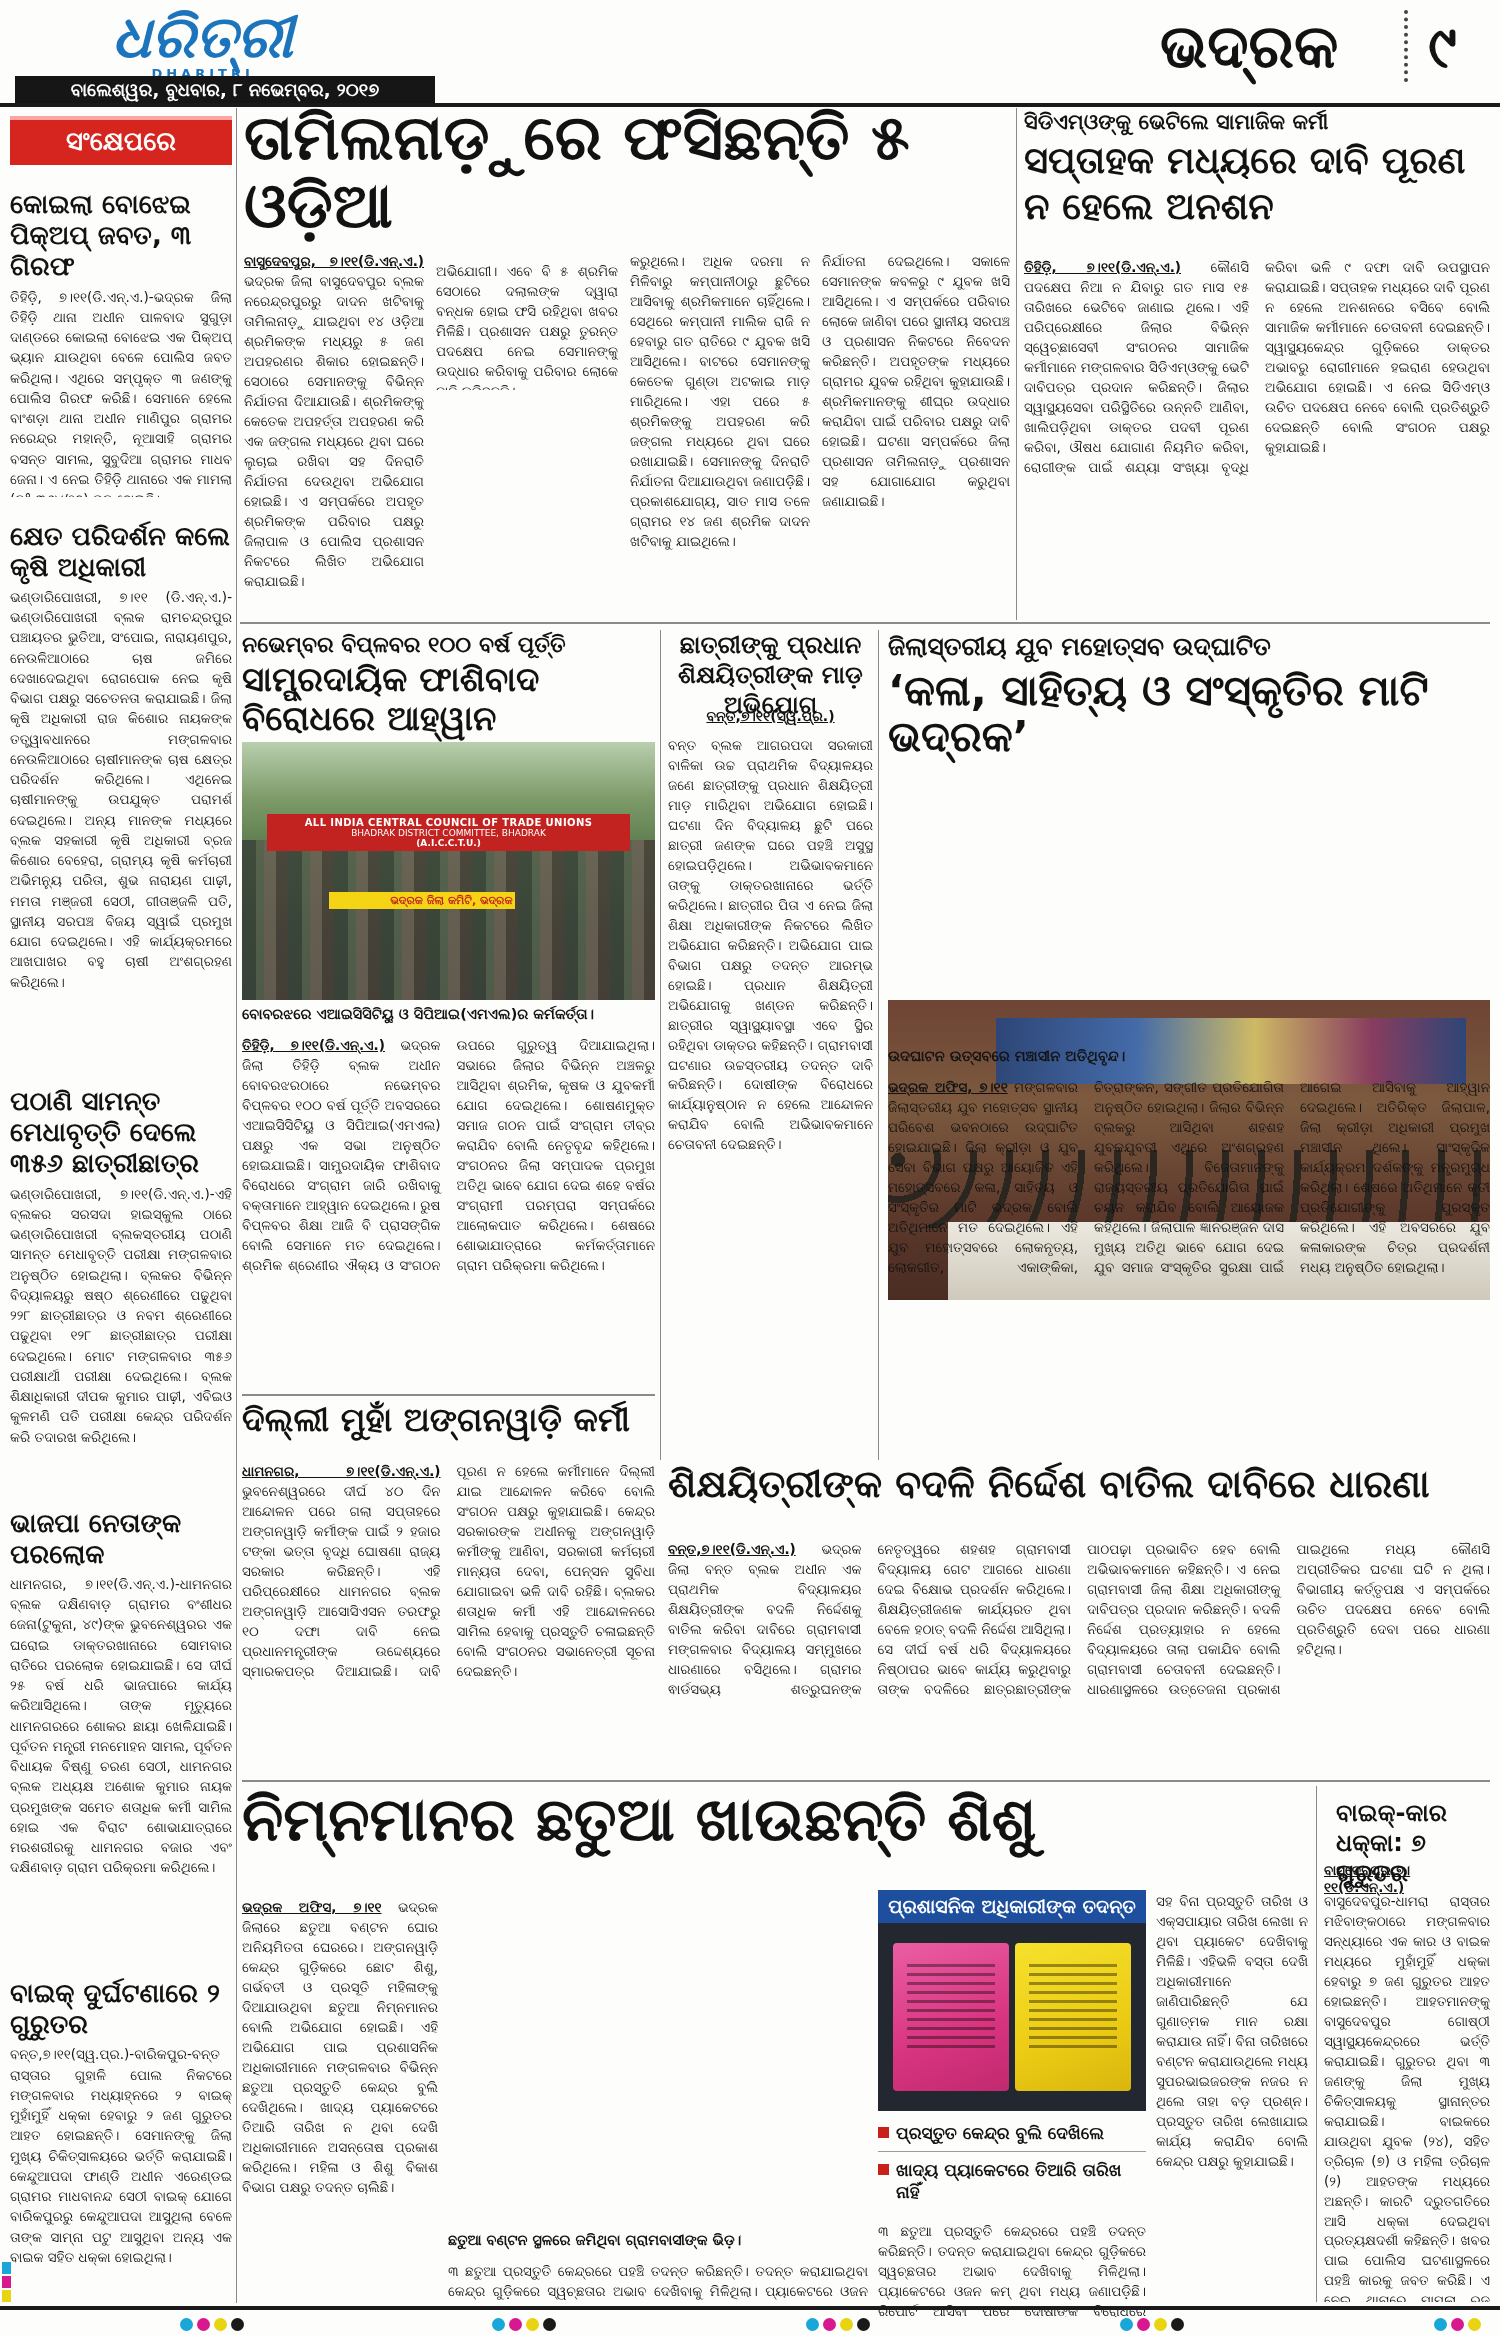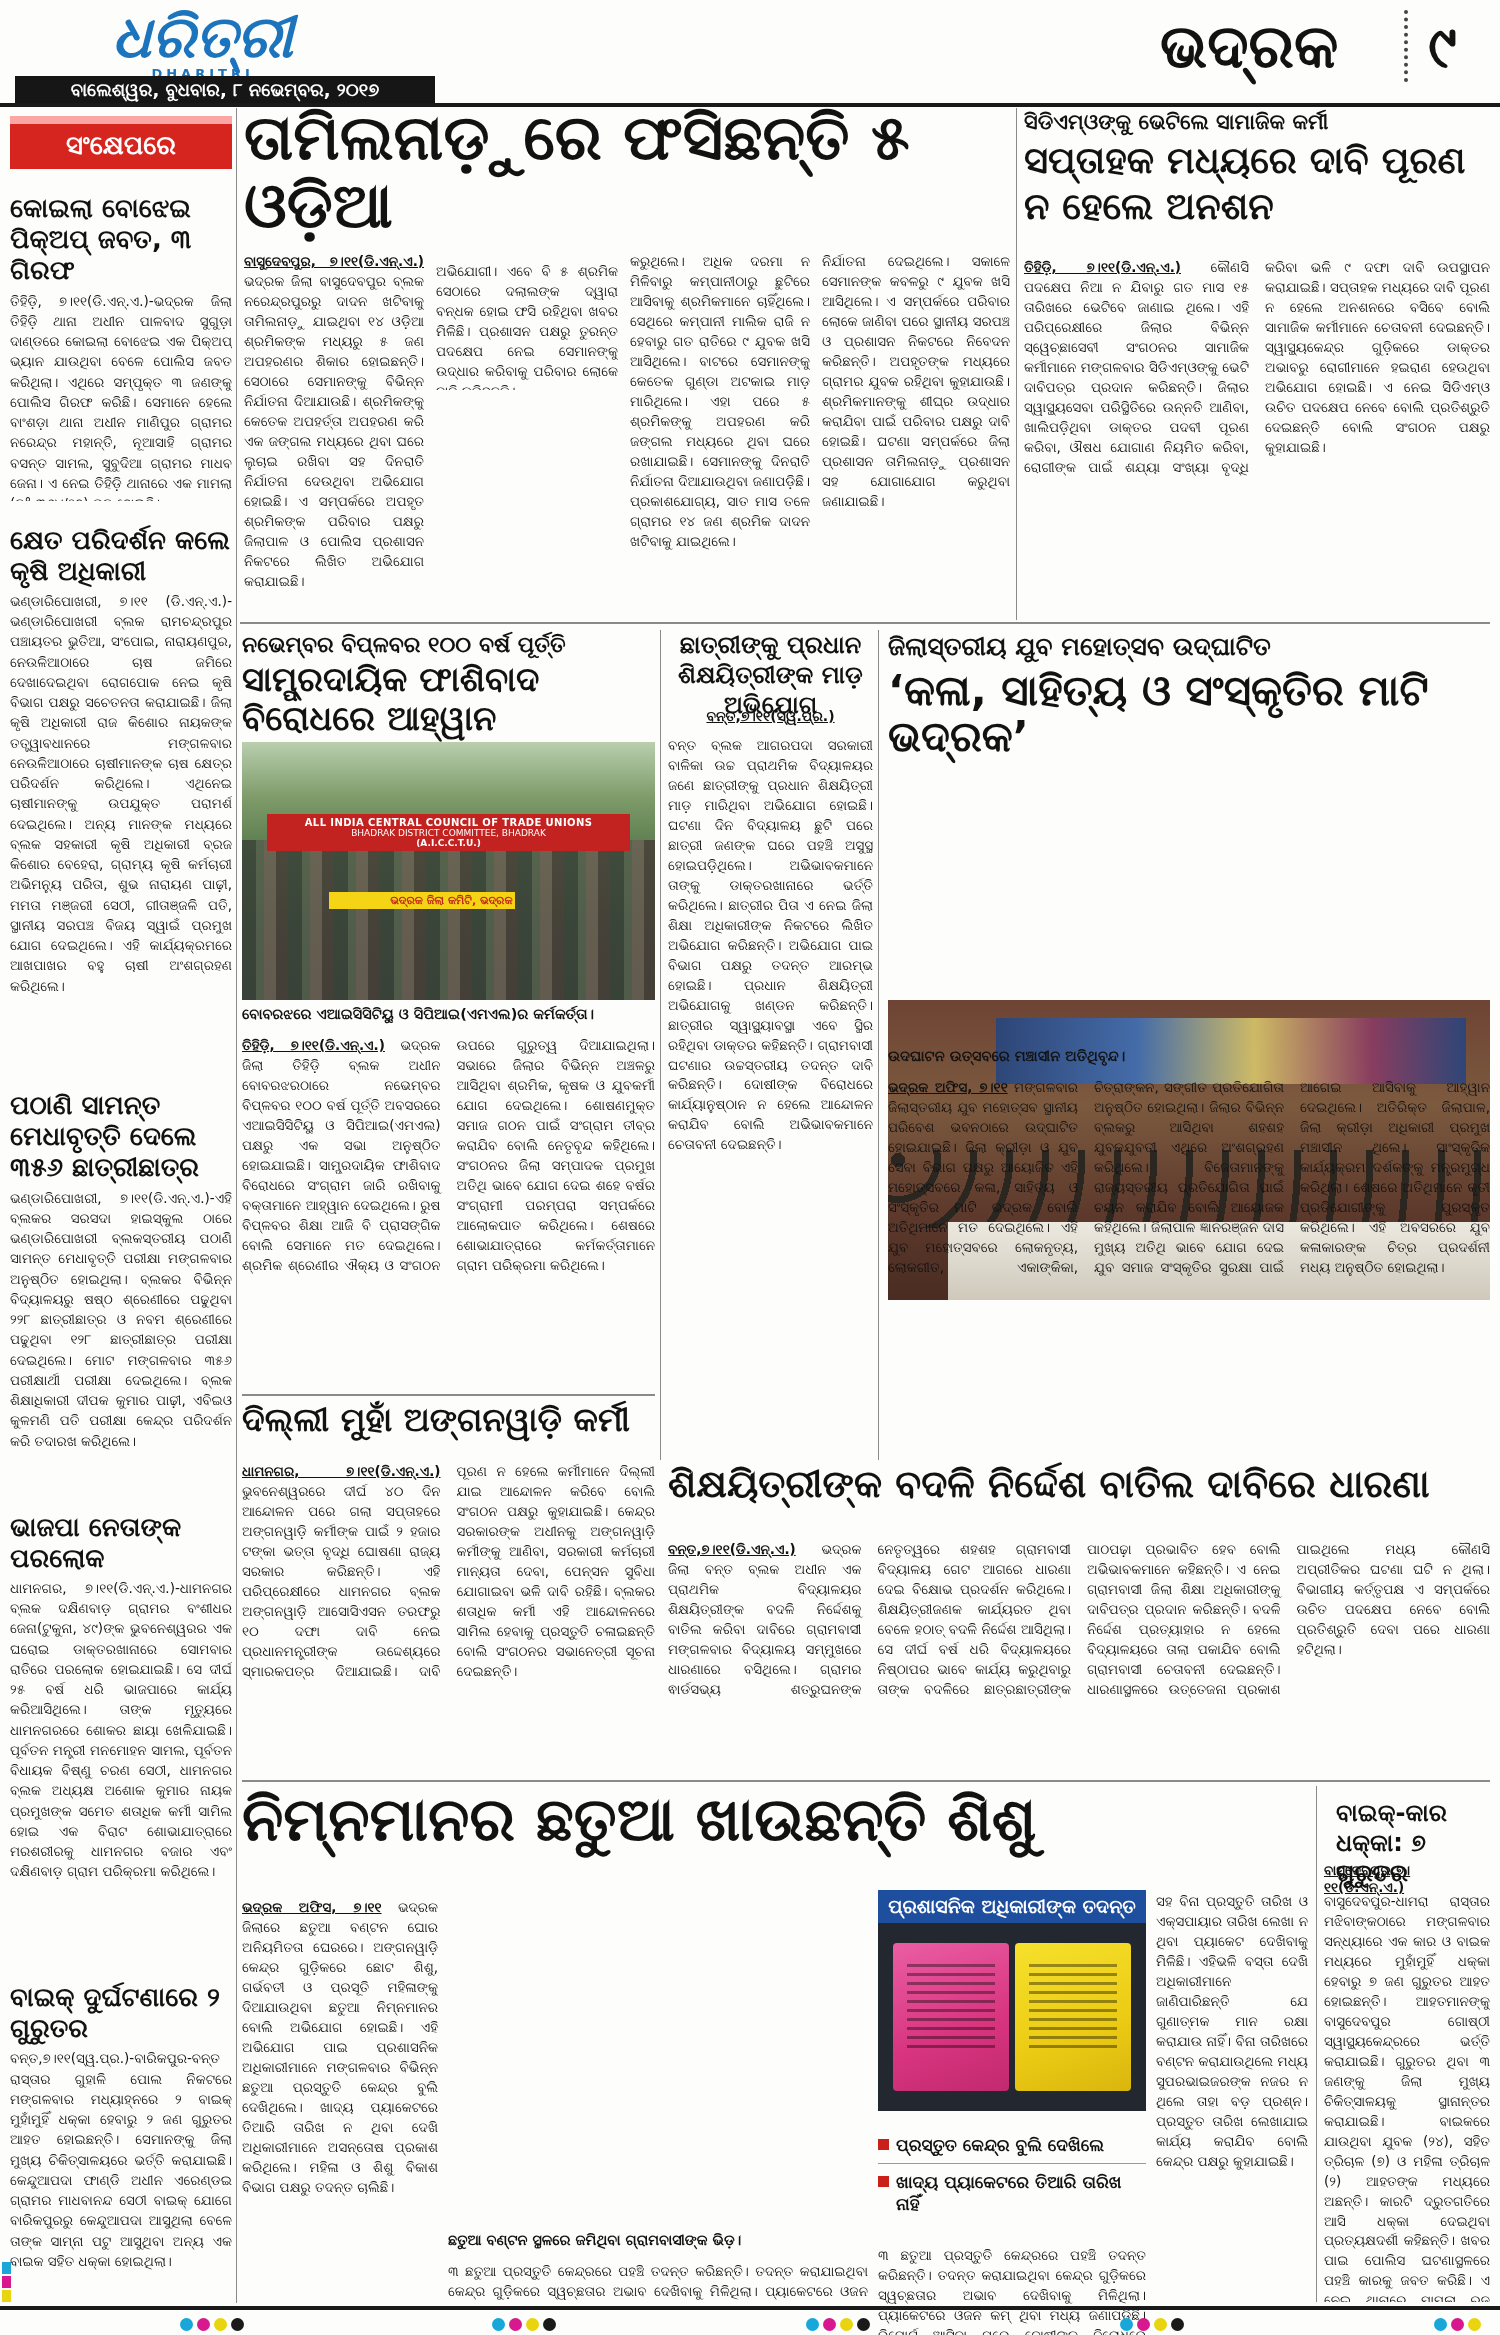--- a/index.html
+++ b/index.html
@@ -11,41 +11,41 @@
   
   .logo-odia{font-size:58px;font-weight:bold;color:#1b74bc;font-style:italic;line-height:1;}
   .logo-latin{font-size:13px;font-weight:bold;color:#1b74bc;letter-spacing:4px;text-align:center;}
   .date-bar{background:#161616;color:#fff;font-size:18px;font-weight:bold;
             display:flex;align-items:center;justify-content:center;}
   .edition{font-size:60px;font-weight:bold;line-height:1;}
   .pageno{font-size:58px;font-weight:bold;line-height:1;}
   .vdots{border-left:4px dotted #444;}
   
   .sidebar{display:flex;flex-direction:column;gap:14px;}
-  .brief-hdr{background:#d6251f;border-top:8px solid #fca5a5;color:#fff;font-weight:bold;
+  .brief-hdr{background:#d6251f;border-top:4px solid #fca5a5;color:#fff;font-weight:bold;
              font-size:26px;text-align:center;padding:6px 4px 8px;}
   .sidebar h3{font-size:26px;line-height:1.2;margin:10px 0 4px;font-weight:bold;}
   .sidebar p{font-size:13.5px;line-height:1.5;text-align:justify;margin:0;overflow:hidden;}
   
   .kicker{font-weight:bold;}
   .dateline{font-weight:bold;text-decoration:underline;}
   .body-txt{font-size:13.5px;line-height:1.48;text-align:justify;overflow:hidden;}
   .cols2{column-count:2;column-gap:16px;}
   .cols3{column-count:3;column-gap:16px;}
   .cols4{column-count:4;column-gap:16px;}
   
   .factbox{background:#fbe0c3;border-bottom:5px solid #f08a21;}
   .factbox .fb-hdr{background:#f08a21;color:#fff;font-weight:bold;font-size:21px;text-align:center;padding:5px 2px;}
   .factbox ul{list-style:none;margin:0;padding:6px 8px;}
   .factbox li{font-size:17px;font-weight:bold;line-height:1.3;padding:7px 0 7px 18px;position:relative;border-bottom:1px solid #9a9a9a;}
   .factbox li:last-child{border-bottom:none;}
   .factbox li::before{content:"";position:absolute;left:0;top:12px;width:11px;height:11px;background:#c9201a;}
   
   .bluebox-hdr{background:#1d4f9e;color:#fff;font-weight:bold;font-size:19px;text-align:center;padding:5px 2px;}
-  .bullet-list{list-style:none;margin:0;padding:16px 0;}
+  .bullet-list{list-style:none;margin:0;padding:4px 0;}
   .bullet-list li{font-size:17px;font-weight:bold;line-height:1.3;padding:7px 0 7px 18px;position:relative;border-bottom:1px solid #9a9a9a;}
   .bullet-list li:last-child{border-bottom:none;}
   .bullet-list li::before{content:"";position:absolute;left:0;top:12px;width:11px;height:11px;background:#c9201a;}
   .caption{font-size:14.5px;font-weight:bold;}
   
   .photo{position:relative;overflow:hidden;background:#777;}
   .ph-left{background:linear-gradient(180deg,#b9cfae 0%,#7d9a68 22%,#56774a 45%,#3c513a 70%,#2f3a30 100%);}
   .crowd{position:absolute;left:0;right:0;bottom:0;height:62%;
          background:repeating-linear-gradient(90deg,#3a4339 0 14px,#55604e 14px 22px,#6b6054 22px 34px,#473f38 34px 46px);
          opacity:.85;}

